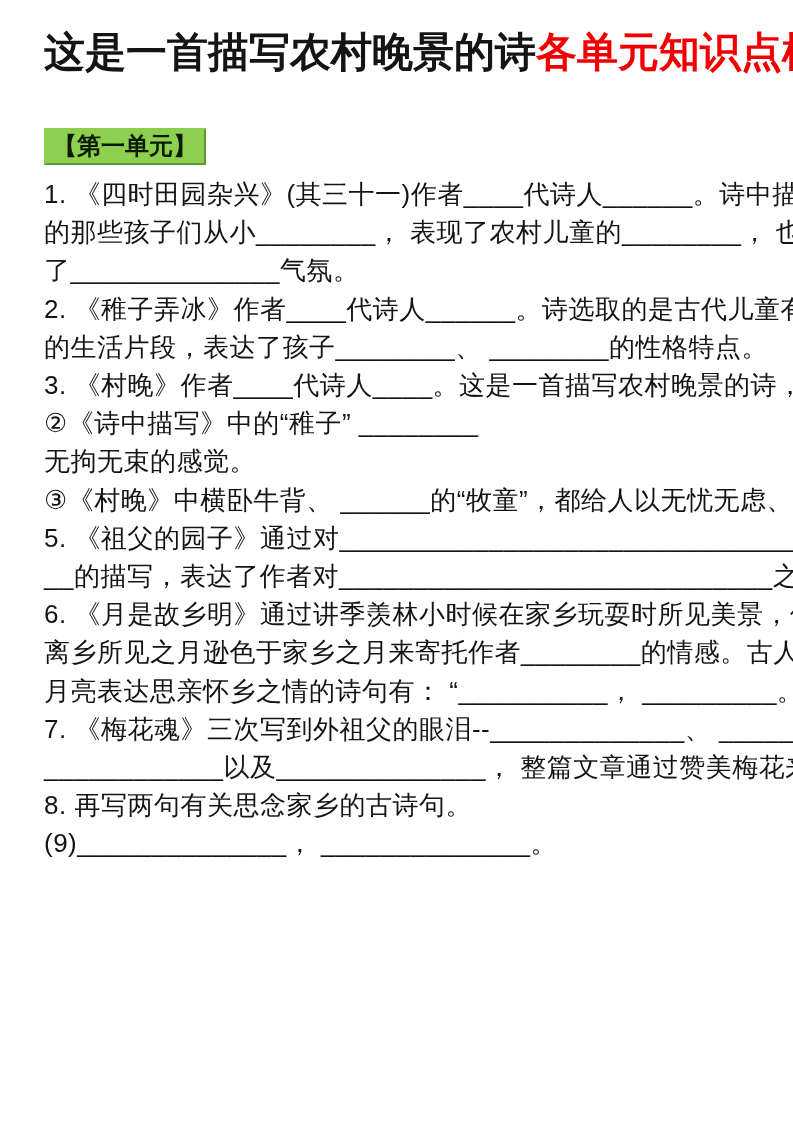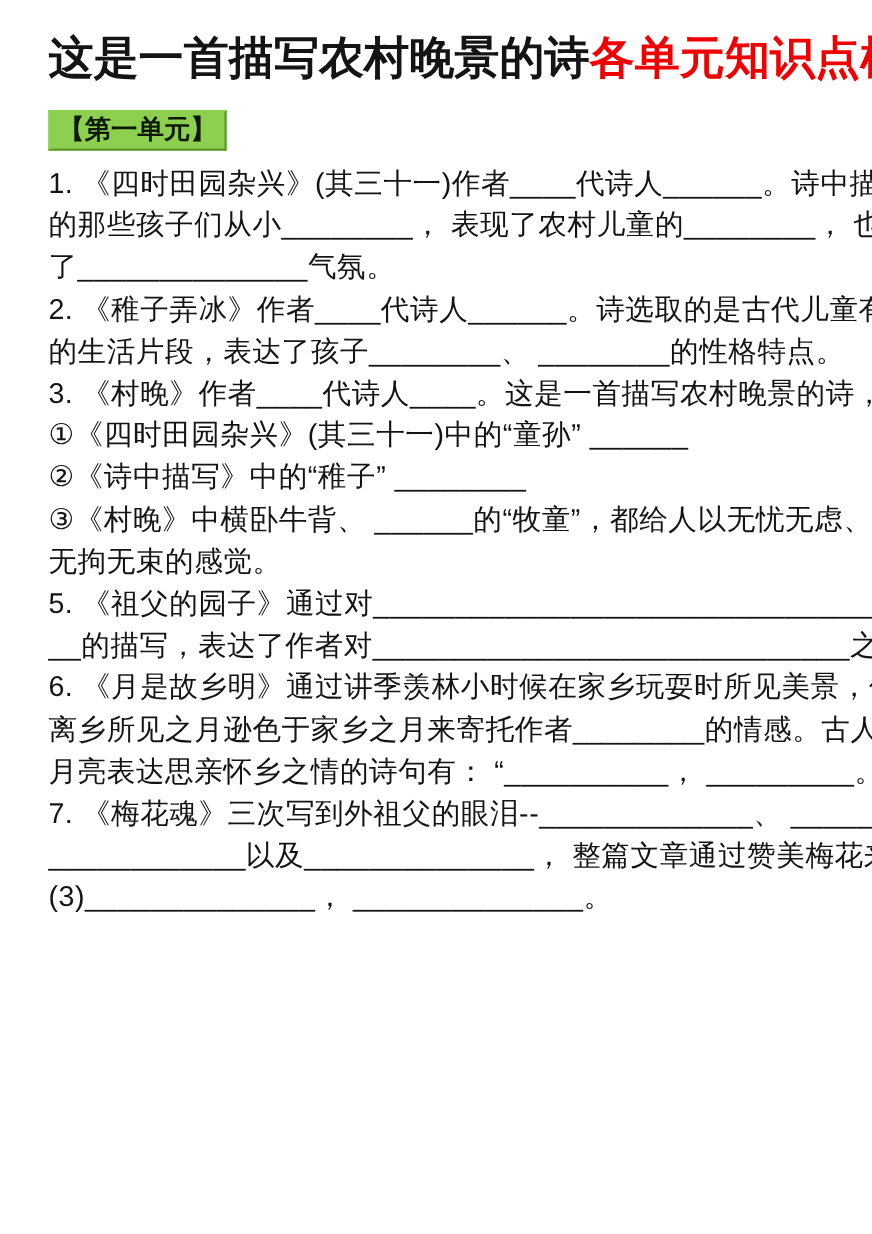--- a/index.html
+++ b/index.html
@@ -29,21 +29,21 @@
     text-align: center;
     font-size: 41px;
     font-weight: bold;
     letter-spacing: 0px;
     line-height: 52px;
     white-space: nowrap;
   }
   .title-red { color: var(--red); }
   .badge {
     display: inline-block;
-    margin-top: 22px;
+    margin-top: 50px;
     background: var(--badge-bg);
     border: 2px solid var(--badge-border);
     border-left-color: var(--badge-bg);
     border-top-color: var(--badge-bg);
     padding: 1px 7px 2px 7px;
     font-size: 24px;
     font-weight: bold;
     color: #0c1a05;
     line-height: 30px;
   }
@@ -69,27 +69,27 @@
 
   <div class="badge">【第一单元】</div>
 
   <div class="body-lines" id="body-lines">
       <div class="line">1. 《四时田园杂兴》(其三十一)作者____代诗人______。诗中描写</div>
       <div class="line">的那些孩子们从小________， 表现了农村儿童的________， 也写出</div>
       <div class="line">了______________气氛。</div>
       <div class="line">2. 《稚子弄冰》作者____代诗人______。诗选取的是古代儿童有趣</div>
       <div class="line">的生活片段，表达了孩子________、 ________的性格特点。</div>
       <div class="line">3. 《村晚》作者____代诗人____。这是一首描写农村晚景的诗，抒</div>
-      <div class="line">①《四时田园杂兴》(其三十一)中的“童孙” ______</div>
       <div class="line">②《诗中描写》中的“稚子” ________</div>
+      <div class="line">无拘无束的感觉。</div>
       <div class="line">③《村晚》中横卧牛背、 ______的“牧童”，都给人以无忧无虑、</div>
-      <div class="line">无拘无束的感觉。</div>
       <div class="line">5. 《祖父的园子》通过对_______________________________</div>
       <div class="line">__的描写，表达了作者对_____________________________之情。</div>
       <div class="line">6. 《月是故乡明》通过讲季羡林小时候在家乡玩耍时所见美景，借</div>
       <div class="line">离乡所见之月逊色于家乡之月来寄托作者________的情感。古人借</div>
       <div class="line">月亮表达思亲怀乡之情的诗句有： “__________， _________。”</div>
       <div class="line">7. 《梅花魂》三次写到外祖父的眼泪--_____________、 ________</div>
       <div class="line">____________以及______________， 整篇文章通过赞美梅花来颂扬</div>
-      <div class="line">(3)______________， ______________。</div>
+      <div class="line">8. 再写两句有关思念家乡的古诗句。</div>
+      <div class="line">(9)______________， ______________。</div>
     </div>
 
 </div>
 
 </body></html>

